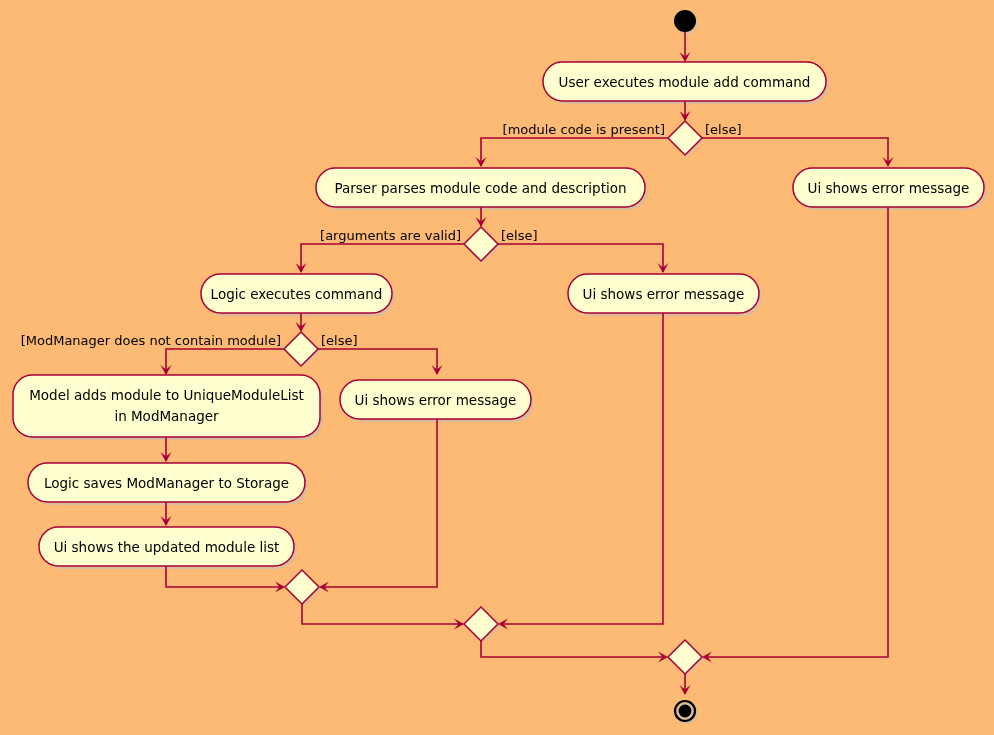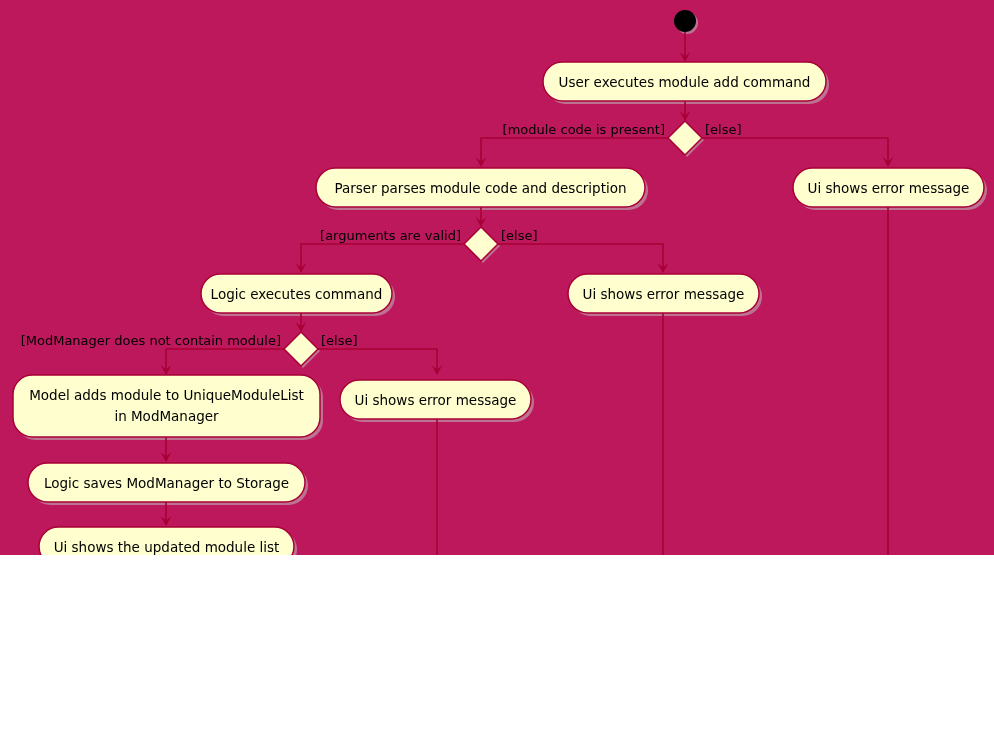--- a/index.html
+++ b/index.html
@@ -3,22 +3,22 @@
 <meta charset="utf-8">
 <style>
   html, body {
     margin: 0;
     padding: 0;
     background: #ffffff;
   }
   #diagram-root {
     position: relative;
     width: 994px;
-    height: 555px;
-    background: #be185d;
+    height: 735px;
+    background: #fdba74;
     font-family: "DejaVu Sans", sans-serif;
     overflow: hidden;
   }
   svg#activity-diagram {
     display: block;
     width: 994px;
     height: 735px;
   }
   .act-box-rect {
     fill: #FEFECE;

